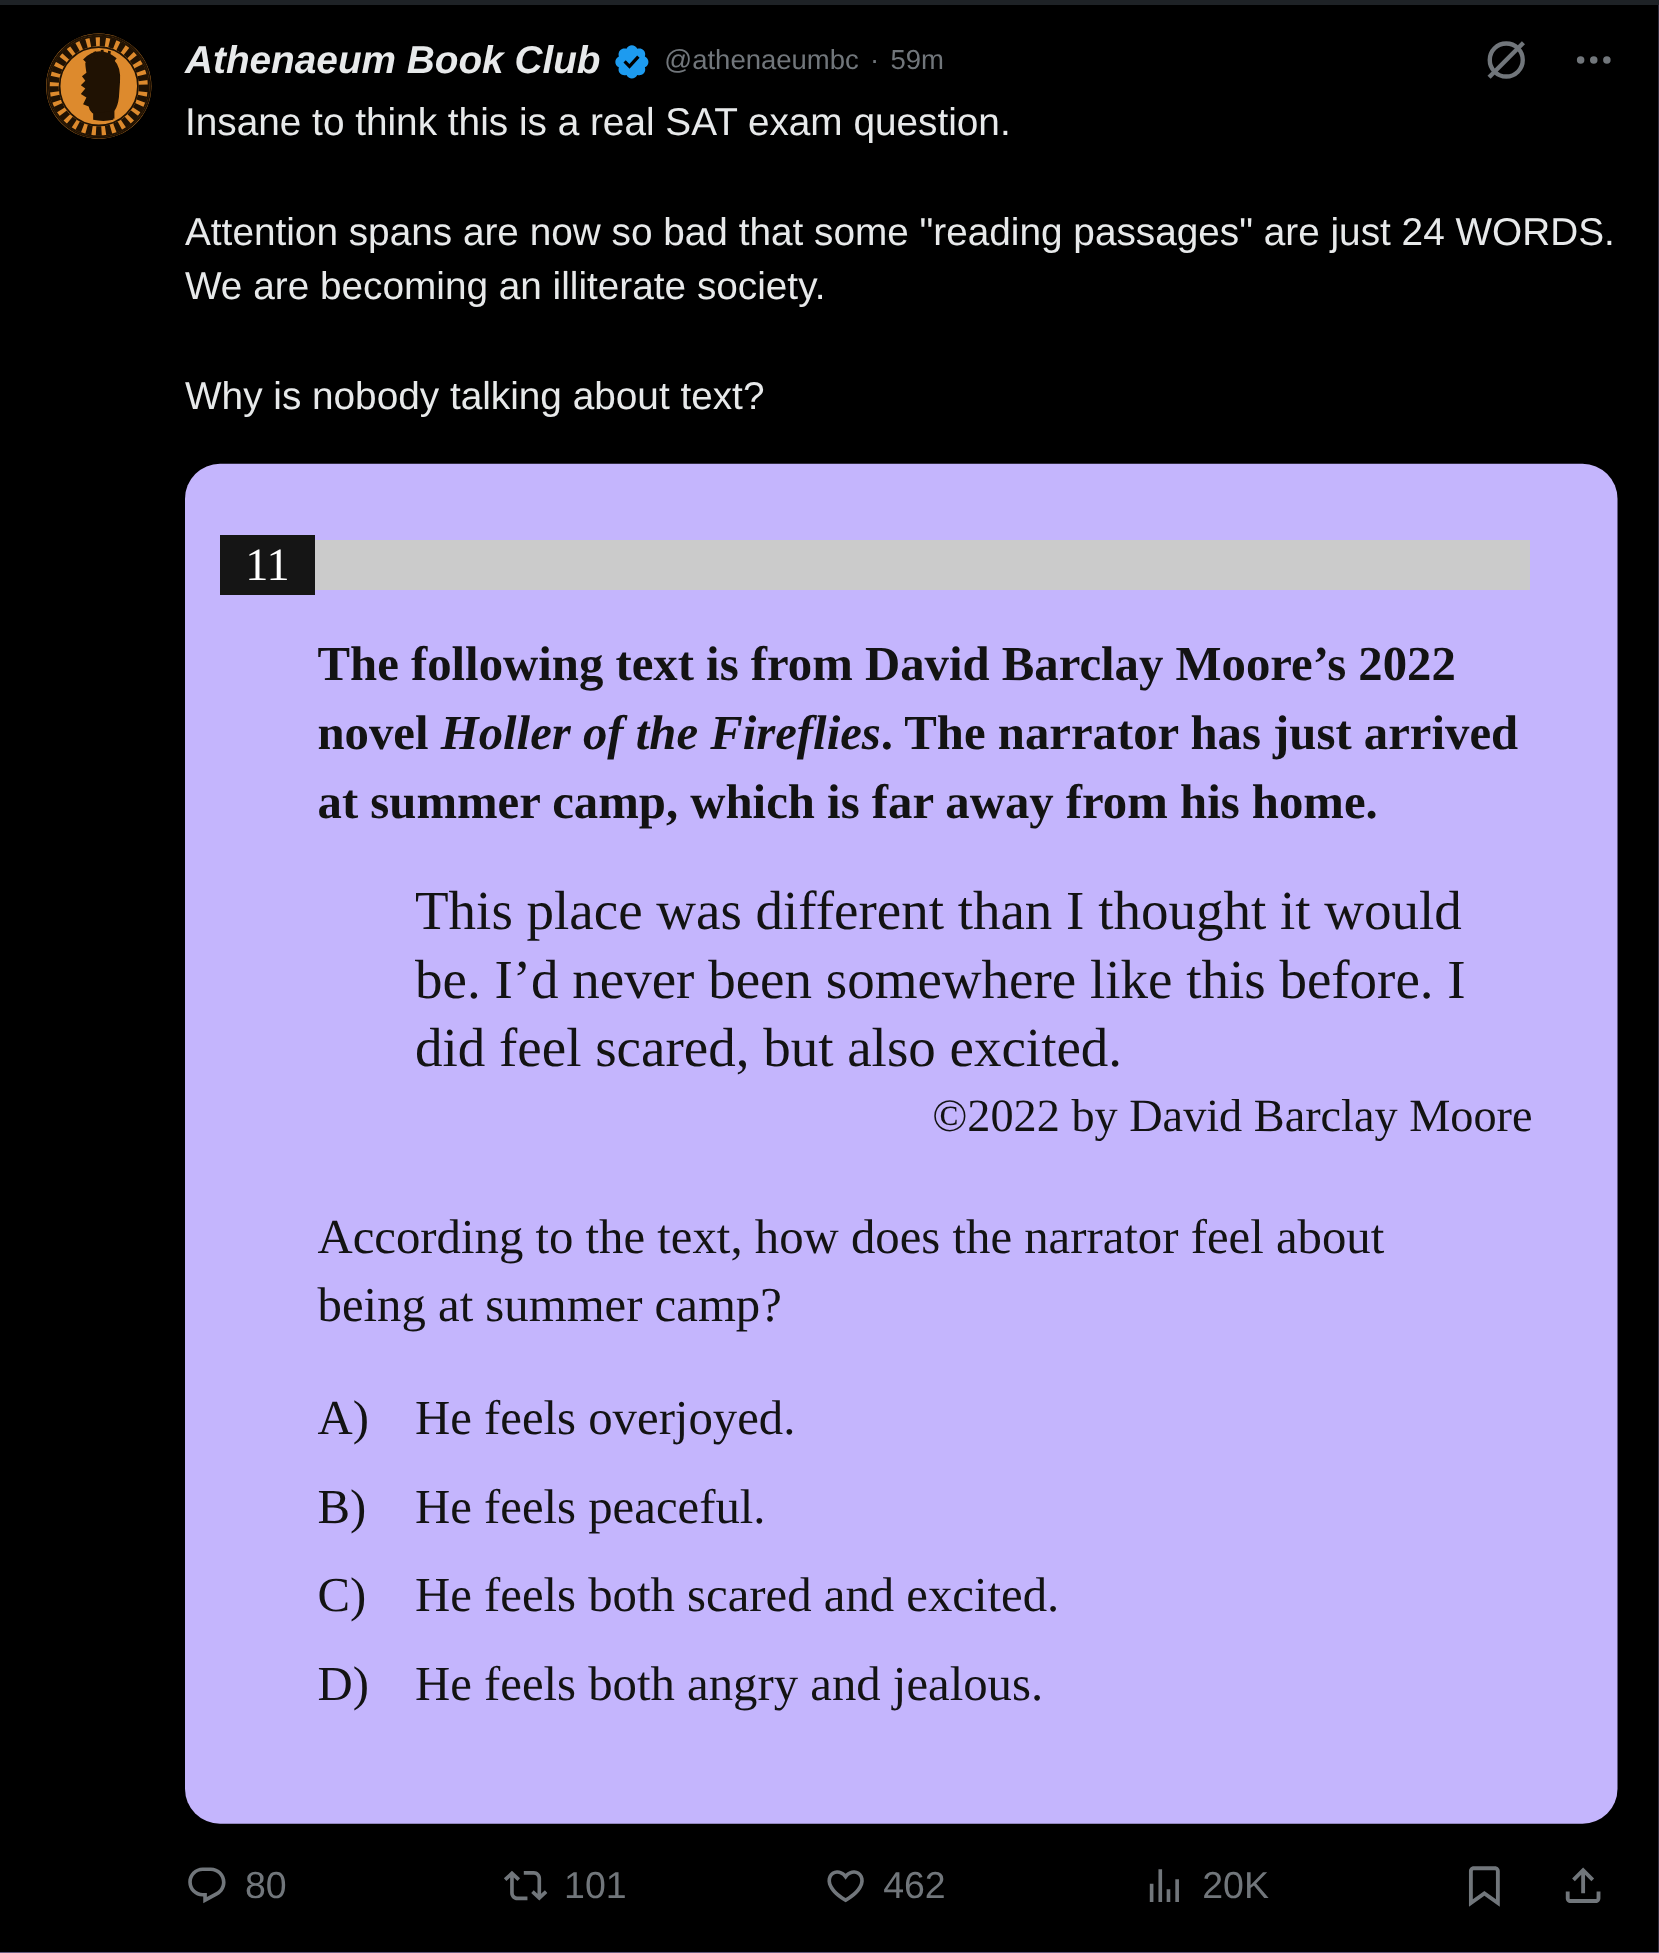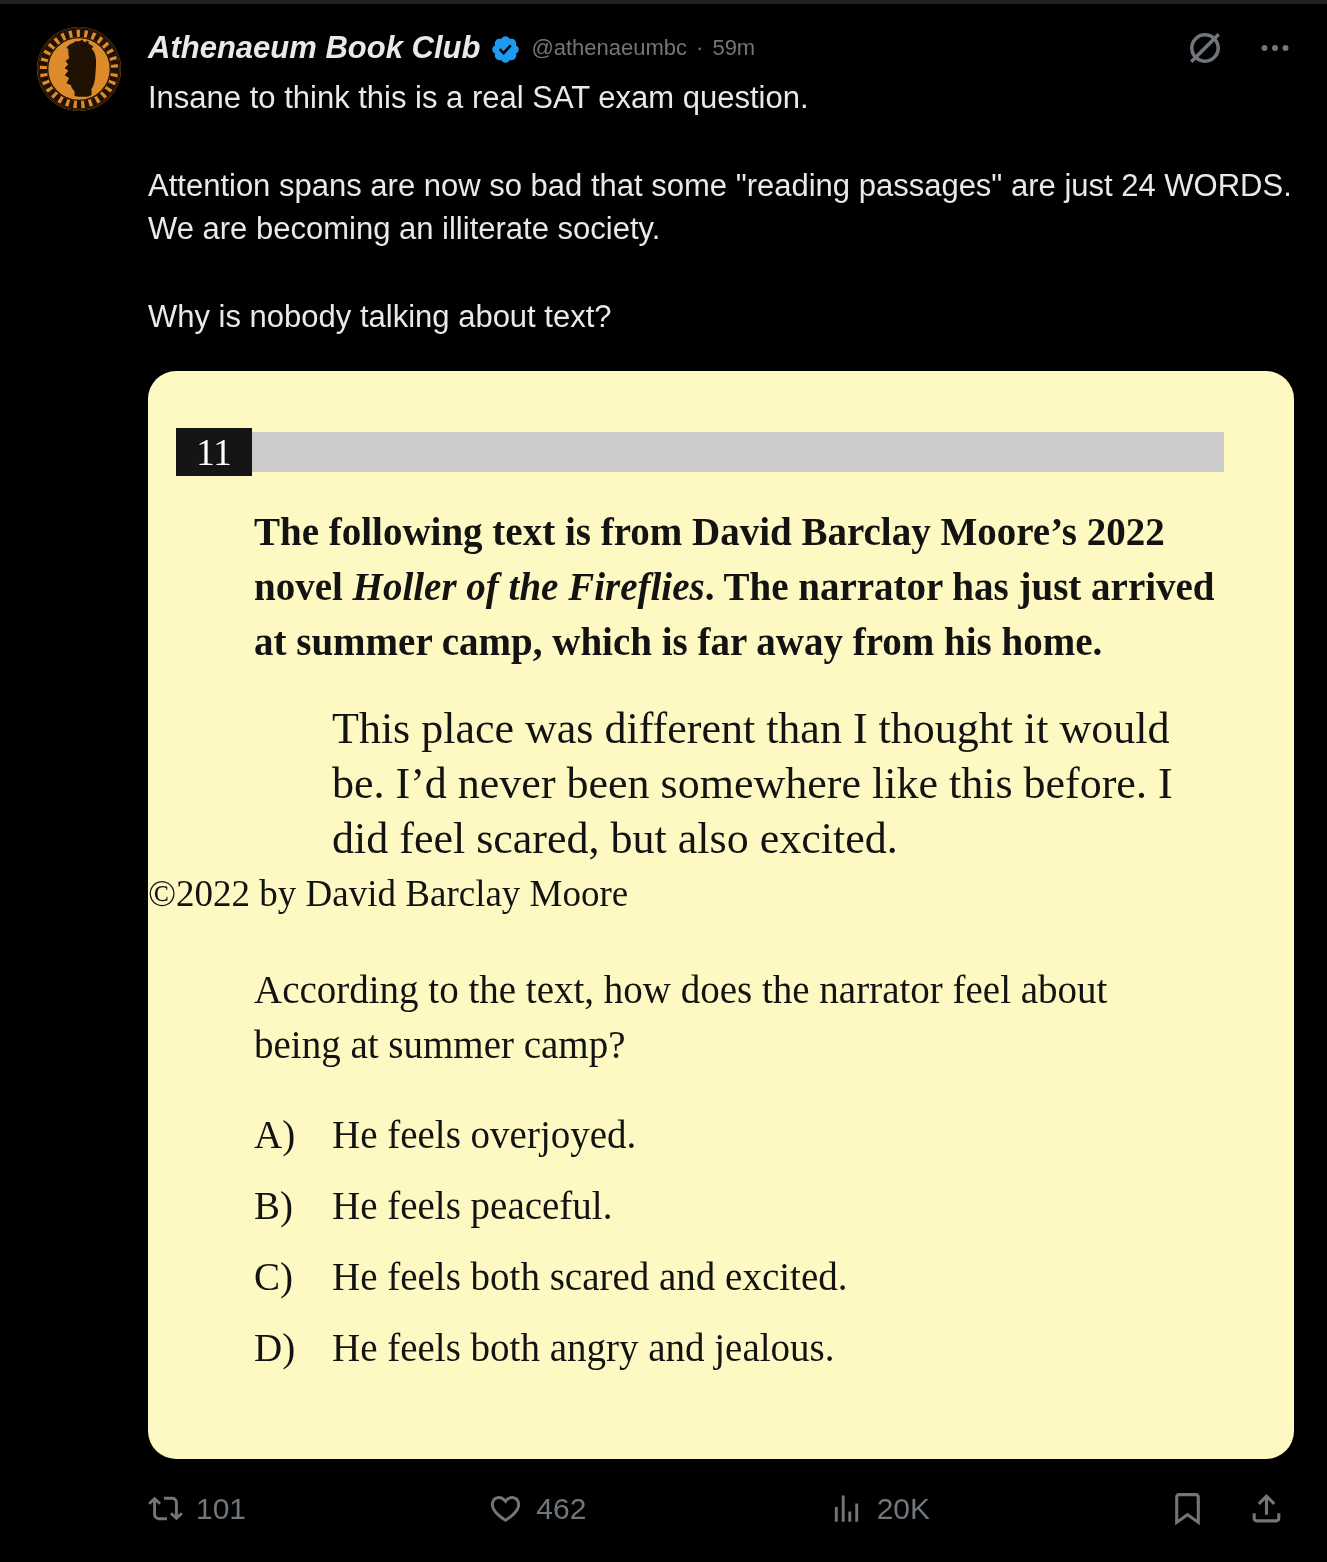--- a/index.html
+++ b/index.html
@@ -24,39 +24,39 @@
   .grok-icon svg, .more-icon svg { display:block; }
 
   .tweet-text { color:#e7e9ea; font-size:31px; line-height:43px; margin-top:6px; font-weight:400; }
   .tweet-text p { margin:0 0 45px 0; }
   .tweet-text p:last-child { margin-bottom:0; }
 
   .card {
     margin-top:33px;
     width:1146px;
     height:1088px;
-    background:#fef9c3;
+    background:#c4b5fd;
     border-radius:28px;
     color:#131313;
     font-family:"Liberation Serif", "DejaVu Serif", serif;
     padding-top:57px;
     overflow:hidden;
   }
   .qnum-row { display:flex; margin:0 70px 0 28px; height:48px; }
   .qnum-box {
     width:76px; background:#151515; color:#fff;
     display:flex; align-items:center; justify-content:center;
     font-size:37px; flex-shrink:0;
   }
   .qnum-bar { flex:1; background:#cbcbcb; margin:4px 0; }
 
   .sat-intro { margin:28px 76px 0 106px; font-size:39px; line-height:55px; max-width:968px;font-weight:bold; }
   .sat-intro .book-title { font-style:italic; }
   .sat-passage { margin:32px 96px 0 184px; font-size:44px; line-height:55px; max-width:880px; }
-  .sat-attribution { text-align:left; margin:2px 68px 0 0; font-size:37px; line-height:52px; }
+  .sat-attribution { text-align:right; margin:2px 68px 0 0; font-size:37px; line-height:52px; }
   .sat-question { margin:42px 96px 0 106px; font-size:39px; line-height:55px; max-width:905px; }
   .choices { margin:40px 0 0 106px; }
   .choice { display:flex; font-size:39px; line-height:46px; margin-bottom:25px; }
   .choice-letter { width:78px; flex-shrink:0; }
 
   .action-bar {
     display:flex; align-items:center;
     margin-top:31px;
     color:#71767b;
   }
@@ -154,20 +154,28 @@
           <span class="choice-letter">D)</span>
           <span>He feels both angry and jealous.</span>
         </div>
       </div>
     </div>
 
     <div class="action-bar">
       <div class="action-group">
         <span class="action-icon">
           <svg width="35" height="35" viewBox="0 0 24 24" fill="#71767b">
+              <path d="M1.751 10c0-4.42 3.584-8 8.005-8h4.366c4.49 0 8.129 3.64 8.129 8.13 0 2.96-1.607 5.68-4.196 7.11l-8.054 4.46v-3.69h-.067c-4.49.1-8.183-3.51-8.183-8.01zm8.005-6c-3.317 0-6.005 2.69-6.005 6 0 3.37 2.77 6.08 6.138 6.01l.351-.01h1.761v2.3l5.087-2.81c1.951-1.08 3.163-3.13 3.163-5.36 0-3.39-2.744-6.13-6.129-6.13H9.756z"></path>
+            </svg>
+        </span>
+        <span class="action-count">80</span>
+      </div>
+      <div class="action-group">
+        <span class="action-icon">
+          <svg width="35" height="35" viewBox="0 0 24 24" fill="#71767b">
               <path d="M4.5 3.88l4.432 4.14-1.364 1.46L5.5 7.55V16c0 1.1.896 2 2 2H13v2H7.5c-2.209 0-4-1.79-4-4V7.55L1.432 9.48.068 8.02 4.5 3.88zM16.5 6H11V4h5.5c2.209 0 4 1.79 4 4v8.45l2.068-1.93 1.364 1.46-4.432 4.14-4.432-4.14 1.364-1.46 2.068 1.93V8c0-1.1-.896-2-2-2z"></path>
             </svg>
         </span>
         <span class="action-count">101</span>
       </div>
       <div class="action-group">
         <span class="action-icon">
           <svg width="35" height="35" viewBox="0 0 24 24" fill="#71767b">
               <path d="M16.697 5.5c-1.222-.06-2.679.51-3.89 2.16l-.805 1.09-.806-1.09C9.984 6.01 8.526 5.44 7.304 5.5c-1.243.07-2.349.78-2.91 1.91-.552 1.12-.633 2.78.479 4.82 1.074 1.97 3.257 4.27 7.129 6.61 3.87-2.34 6.052-4.64 7.126-6.61 1.111-2.04 1.03-3.7.477-4.82-.561-1.13-1.666-1.84-2.908-1.91zm4.187 7.69c-1.351 2.48-4.001 5.12-8.379 7.67l-.503.3-.504-.3c-4.379-2.55-7.029-5.19-8.382-7.67-1.36-2.5-1.41-4.86-.514-6.67.887-1.79 2.647-2.91 4.601-3.01 1.651-.09 3.368.56 4.798 2.01 1.429-1.45 3.146-2.1 4.796-2.01 1.954.1 3.714 1.22 4.601 3.01.896 1.81.846 4.17-.514 6.67z"></path>
             </svg>

